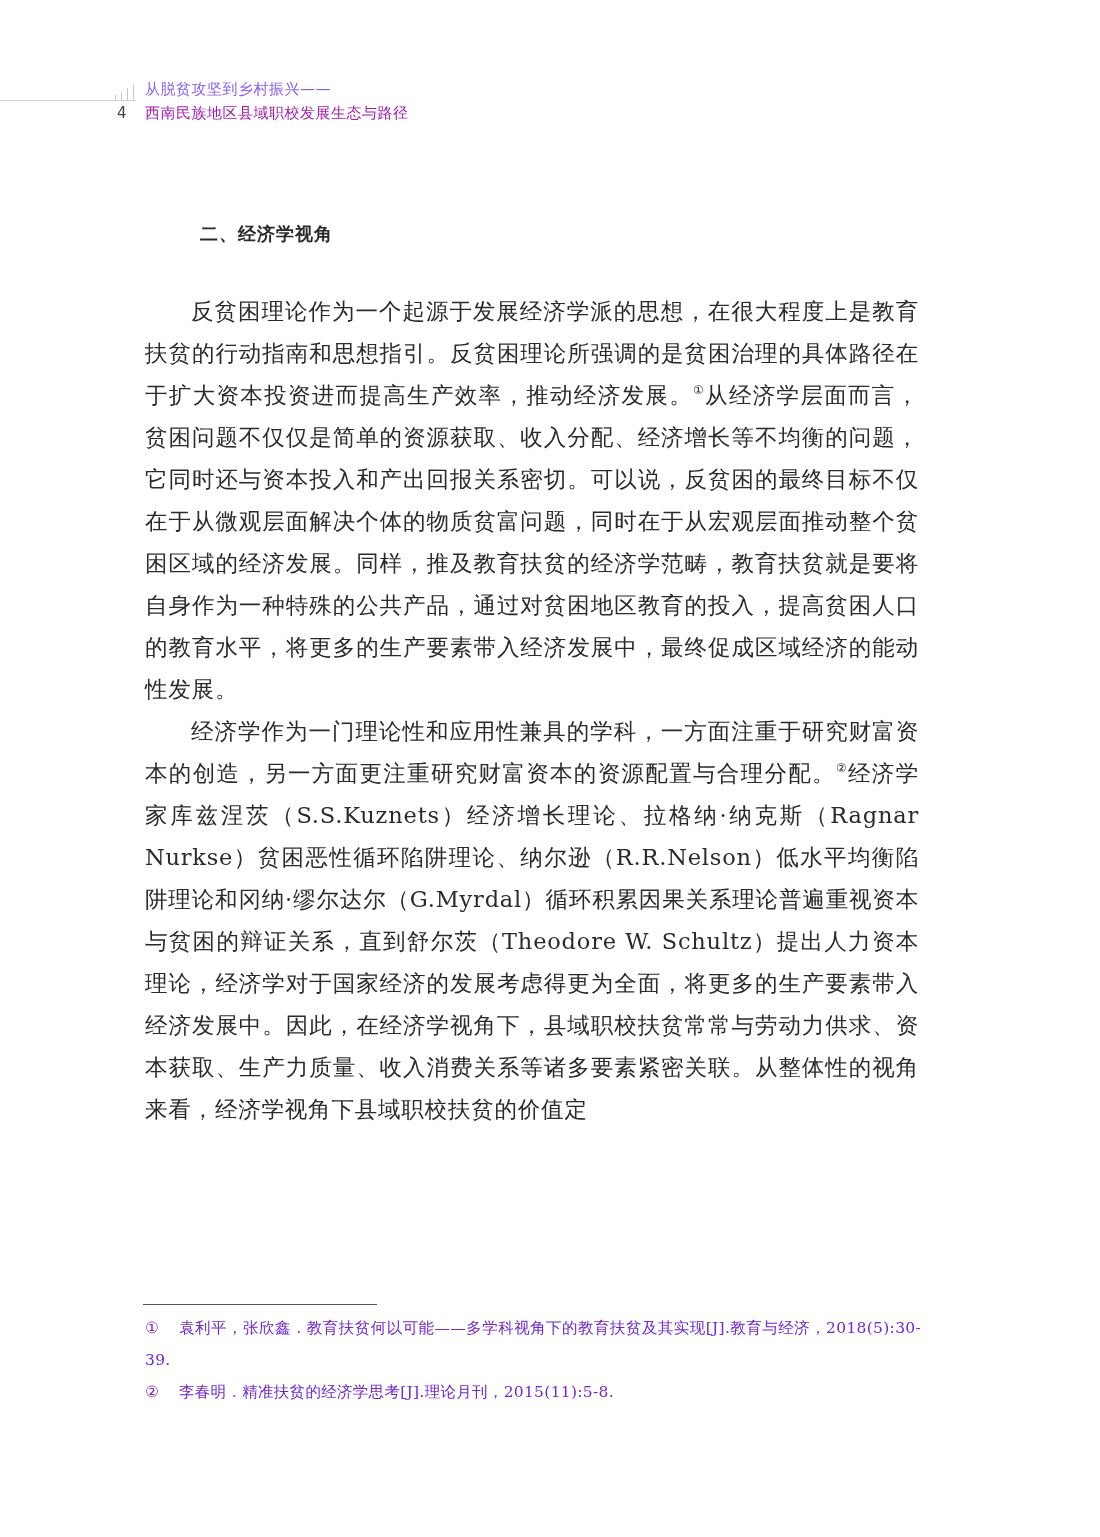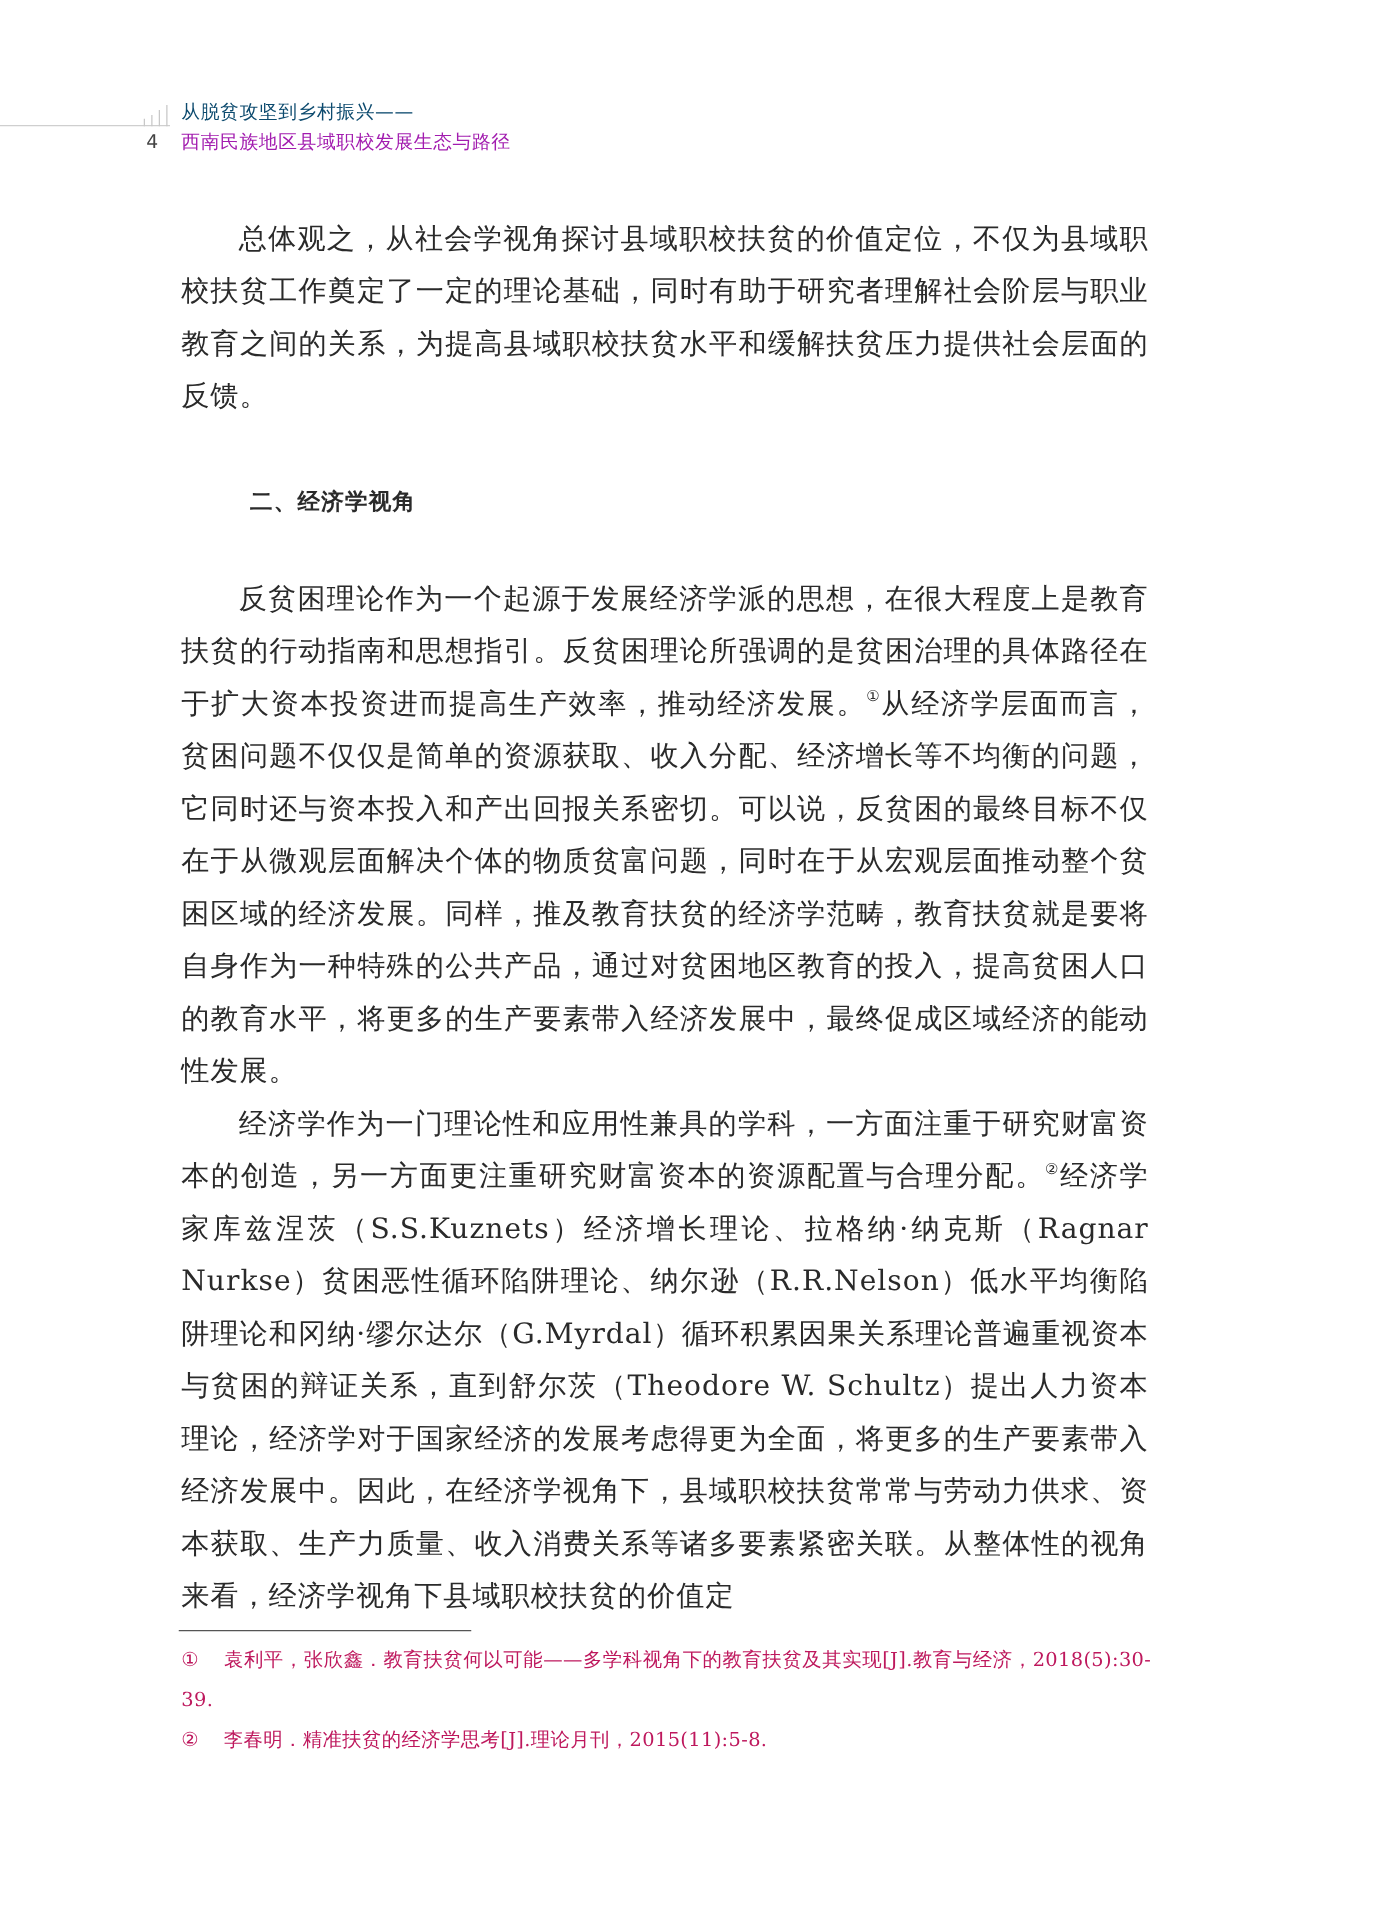--- a/index.html
+++ b/index.html
@@ -5,53 +5,52 @@
   html, body { margin: 0; padding: 0; background: #ffffff; }
   body {
     width: 1100px; height: 1537px; position: relative; overflow: hidden;
     font-family: "DejaVu Serif", "Liberation Serif", serif;
     color: #2a2a2a;
   }
   .running-head { position: absolute; left: 0; top: 78px; width: 600px; height: 50px; }
   .head-rule { position: absolute; left: 0; top: 22px; width: 136px; height: 1px; background: #cfcfcf; }
   .bars { position: absolute; left: 113px; top: 6px; width: 24px; height: 17px; }
   .bars span { position: absolute; bottom: 0; width: 1px; background: #c8c8c8; }
-  .head-line1 { position: absolute; left: 145px; top: 2px; font-family: "DejaVu Sans", sans-serif; font-size: 15px; color: #0c4a6e; letter-spacing: 0.5px; white-space: nowrap; }
+  .head-line1 { position: absolute; left: 145px; top: 2px; font-family: "DejaVu Sans", sans-serif; font-size: 15px; color: #8b5cf6; letter-spacing: 0.5px; white-space: nowrap; }
   .page-num { position: absolute; left: 117px; top: 26px; font-family: "DejaVu Sans", sans-serif; font-size: 15px; color: #444; }
   .head-line2 { position: absolute; left: 145px; top: 26px; font-family: "DejaVu Sans", sans-serif; font-size: 15px; color: #a21caf; letter-spacing: 0.5px; white-space: nowrap; }
 
   .content { position: absolute; left: 145px; top: 170px; width: 774px; }
   .para { margin: 0; font-size: 22.5px; line-height: 42px; text-align: justify; letter-spacing: 0.8px; }
   .para.indent { text-indent: 46px; }
   .heading { margin: 44px 0 36px 55px; font-size: 18px; font-weight: bold; letter-spacing: 1px; line-height: 40px; }
   sup { font-size: 12px; vertical-align: 9px; line-height: 0; }
 
   .fn-rule { position: absolute; left: 143px; top: 1304px; width: 234px; height: 1px; background: #555; }
   .footnotes { position: absolute; left: 145px; top: 1312px; width: 776px; }
-  .fn { margin: 0; font-size: 15.5px; line-height: 32px; color: #be185d; text-align: justify; letter-spacing: 0.3px; }
+  .fn { margin: 0; font-size: 15.5px; line-height: 32px; color: #6d28d9; text-align: justify; letter-spacing: 0.3px; }
   .fn .mark { display: inline-block; width: 34px; }
 </style>
 </head>
 <body>
 
 <div class="running-head">
   <div class="head-rule"></div>
   <div class="bars">
     <span style="left:2px;height:6px"></span>
     <span style="left:8px;height:9px"></span>
     <span style="left:14px;height:13px"></span>
     <span style="left:20px;height:17px"></span>
   </div>
   <div class="head-line1">从脱贫攻坚到乡村振兴——</div>
   <div class="page-num">4</div>
   <div class="head-line2">西南民族地区县域职校发展生态与路径</div>
 </div>
 
 <div class="content">
-  <p class="para indent">总体观之，从社会学视角探讨县域职校扶贫的价值定位，不仅为县域职校扶贫工作奠定了一定的理论基础，同时有助于研究者理解社会阶层与职业教育之间的关系，为提高县域职校扶贫水平和缓解扶贫压力提供社会层面的反馈。</p>
   <h2 class="heading">二、经济学视角</h2>
   <p class="para indent"><span>反贫困理论作为一个起源于发展经济学派的思想，在很大程度上是教育扶贫的行动指南和思想指引。反贫困理论所强调的是贫困治理的具体路径在于扩大资本投资进而提高生产效率，推动经济发展。</span><sup>①</sup><span>从经济学层面而言，贫困问题不仅仅是简单的资源获取、收入分配、经济增长等不均衡的问题，它同时还与资本投入和产出回报关系密切。可以说，反贫困的最终目标不仅在于从微观层面解决个体的物质贫富问题，同时在于从宏观层面推动整个贫困区域的经济发展。同样，推及教育扶贫的经济学范畴，教育扶贫就是要将自身作为一种特殊的公共产品，通过对贫困地区教育的投入，提高贫困人口的教育水平，将更多的生产要素带入经济发展中，最终促成区域经济的能动性发展。</span></p>
   <p class="para indent"><span>经济学作为一门理论性和应用性兼具的学科，一方面注重于研究财富资本的创造，另一方面更注重研究财富资本的资源配置与合理分配。</span><sup>②</sup><span>经济学家库兹涅茨（S.S.Kuznets）经济增长理论、拉格纳·纳克斯（Ragnar Nurkse）贫困恶性循环陷阱理论、纳尔逊（R.R.Nelson）低水平均衡陷阱理论和冈纳·缪尔达尔（G.Myrdal）循环积累因果关系理论普遍重视资本与贫困的辩证关系，直到舒尔茨（Theodore W. Schultz）提出人力资本理论，经济学对于国家经济的发展考虑得更为全面，将更多的生产要素带入经济发展中。因此，在经济学视角下，县域职校扶贫常常与劳动力供求、资本获取、生产力质量、收入消费关系等诸多要素紧密关联。从整体性的视角来看，经济学视角下县域职校扶贫的价值定</span></p>
 </div>
 
 <div class="fn-rule"></div>
 <div class="footnotes">
   <p class="fn"><span class="mark">①</span><span>袁利平，张欣鑫．教育扶贫何以可能——多学科视角下的教育扶贫及其实现[J].教育与经济，2018(5):30-39.</span></p>
   <p class="fn"><span class="mark">②</span><span>李春明．精准扶贫的经济学思考[J].理论月刊，2015(11):5-8.</span></p>
 </div>

